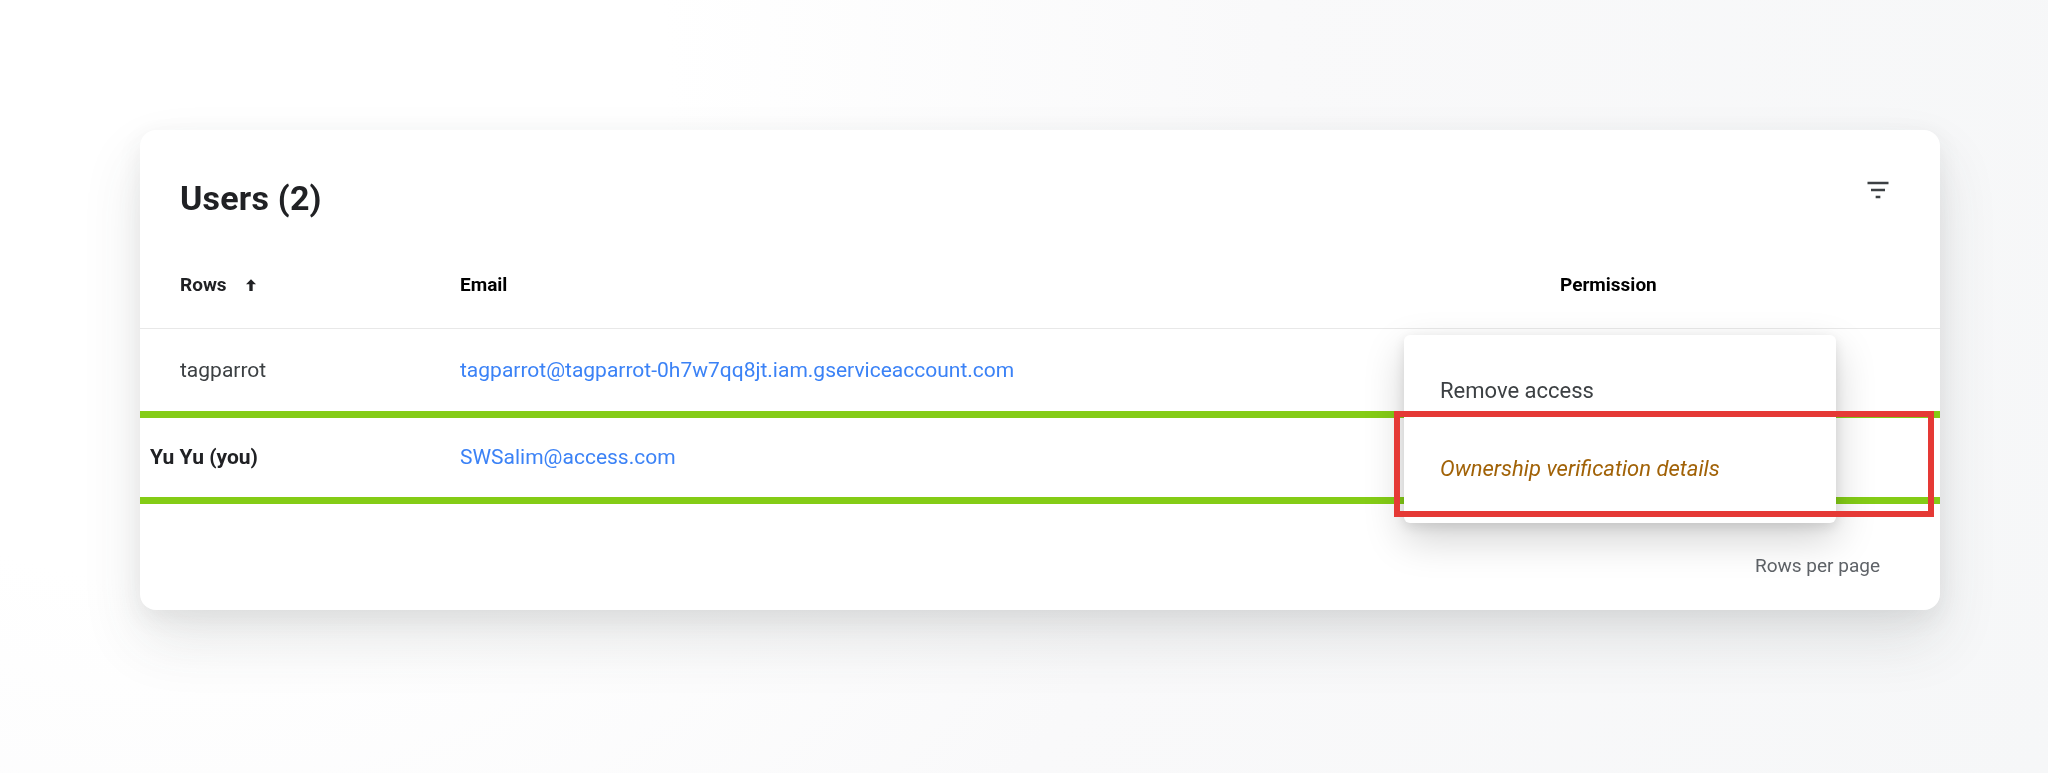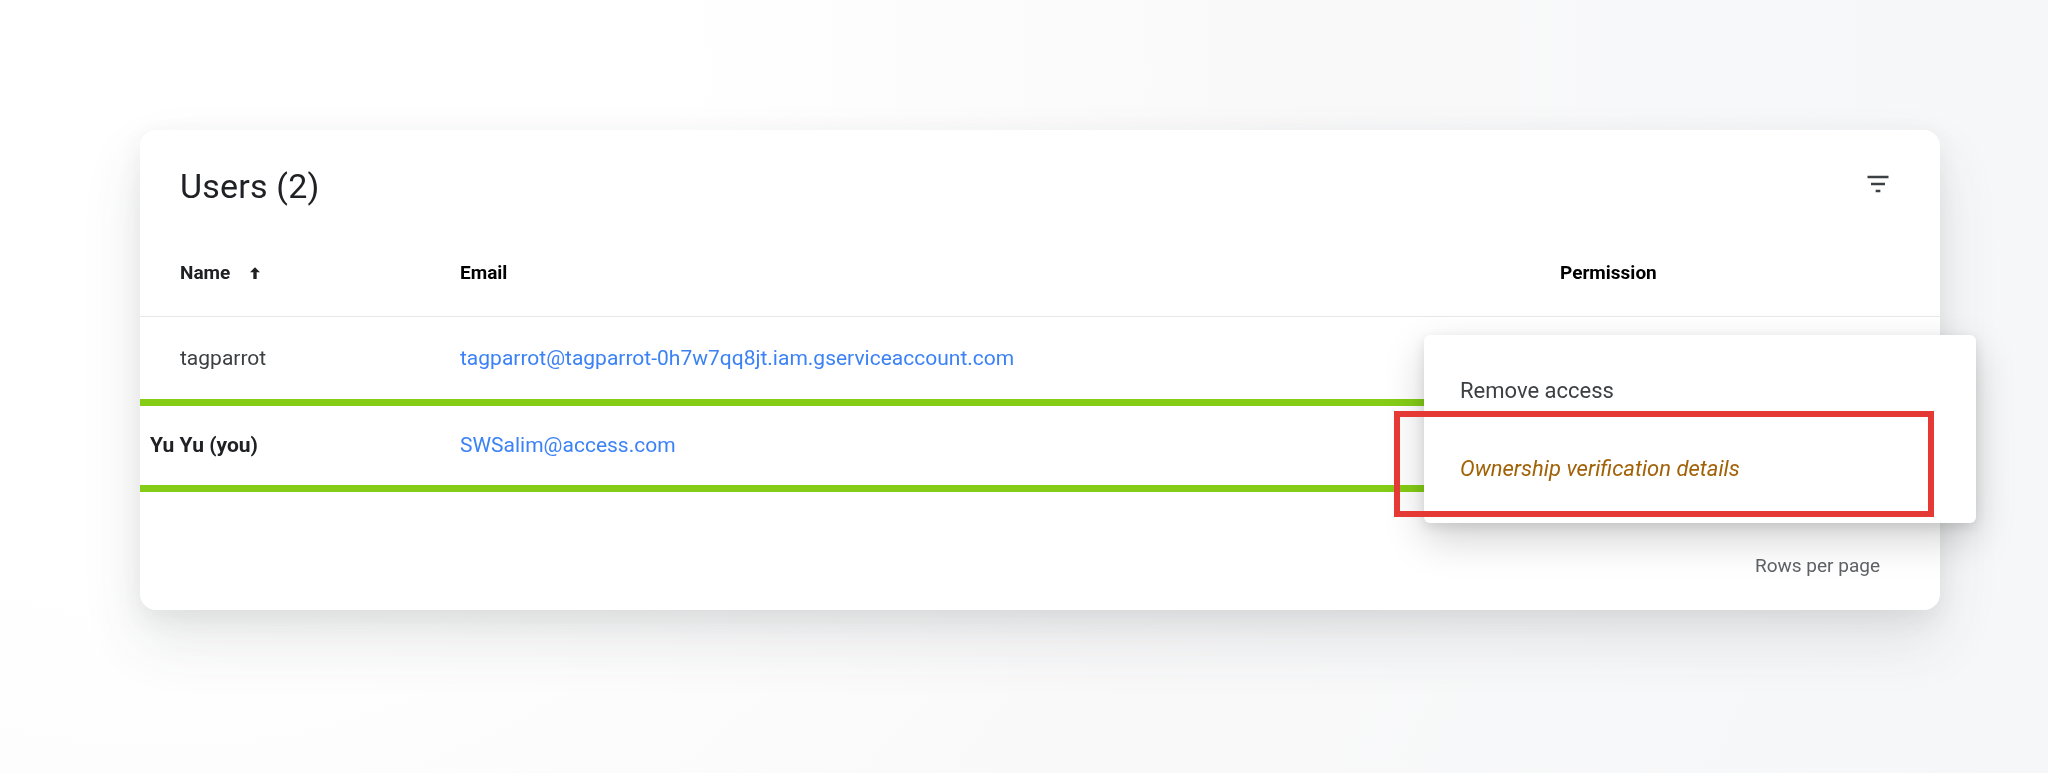--- a/index.html
+++ b/index.html
@@ -30,23 +30,24 @@
     box-shadow: 0 30px 60px rgba(60,64,67,.12), 0 8px 24px rgba(60,64,67,.08);
     overflow: visible;
   }
 
   .card-header {
     display: flex; align-items: center; justify-content: space-between;
     padding: 36px 44px 24px 40px;
   }
   .card-title {
     font-size: 34px;
-    font-weight: 400;
+    font-weight: 700;
     color: #202124;
     letter-spacing: .2px;
+    margin-top: 12px;
   }
   .filter-btn {
     width: 36px; height: 36px;
     display: flex; align-items: center; justify-content: center;
     cursor: pointer;
     border-radius: 50%;
   }
   .filter-btn svg { width: 28px; height: 28px; fill: #3c4043; }
 
   table.users {
@@ -91,27 +92,26 @@
     height: 90px;
     display: flex; align-items: center; justify-content: flex-end;
     padding-right: 60px;
     font-size: 19px; color: #5f6368;
   }
 
   
   .menu {
     position: absolute;
     left: 1404px; top: 335px;
-    width: 552px;
+    width: 432px;
     background: #ffffff;
     border-radius: 6px;
     box-shadow: 0 16px 40px rgba(0,0,0,.18), 0 4px 12px rgba(0,0,0,.10);
     padding: 16px 0;
     z-index: 20;
-    margin-left: 20px;
   }
   .menu-item {
     height: 78px;
     display: flex; align-items: center;
     padding: 0 36px;
     font-size: 22px;
     color: #3c4043;
     cursor: pointer;
   }
   .menu-item.hover { background: #f1f1f1; }
@@ -146,21 +146,21 @@
 
     <table class="users">
       <colgroup>
         <col class="col-name">
           <col class="col-email">
           <col class="col-perm">
       </colgroup>
       <thead>
         <tr>
           <th class="active">
-            <span>Name</span>
+            <span>Rows</span>
             <span class="sort-arrow">
               <svg viewBox="0 0 24 24">
                   <path d="M12 4l6 6h-4v8h-4v-8H6l6-6z"></path>
                 </svg>
             </span>
           </th>
           <th>
             <span>Email</span>
           </th>
           <th>

